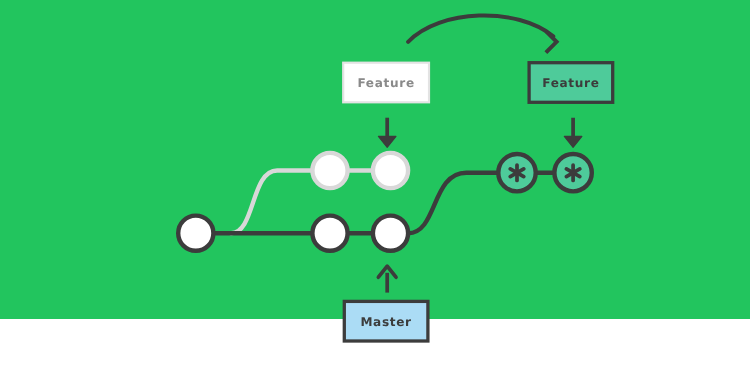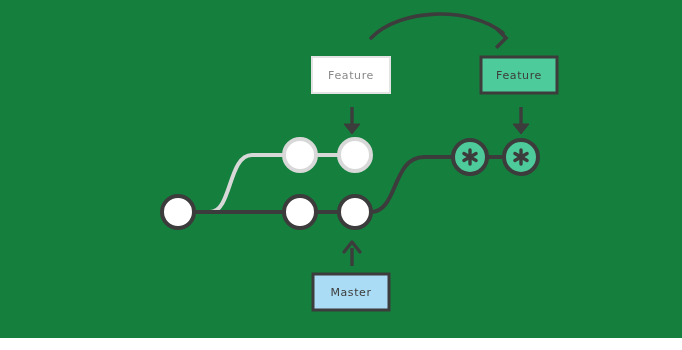--- a/index.html
+++ b/index.html
@@ -9,22 +9,23 @@
   }
   body {
     width: 682px;
     height: 350px;
     font-family: "DejaVu Sans", "Liberation Sans", sans-serif;
     overflow: hidden;
   }
   #diagram-root {
     position: relative;
     width: 682px;
-    height: 338px;
-    background: #15803d;
+    height: 290px;
+    background: #22c55e;
+    font-weight: bold;
   }
   svg#git-rebase-svg {
     position: absolute;
     top: 0;
     left: 0;
     width: 682px;
     height: 350px;
     display: block;
   }
   .label-text {

